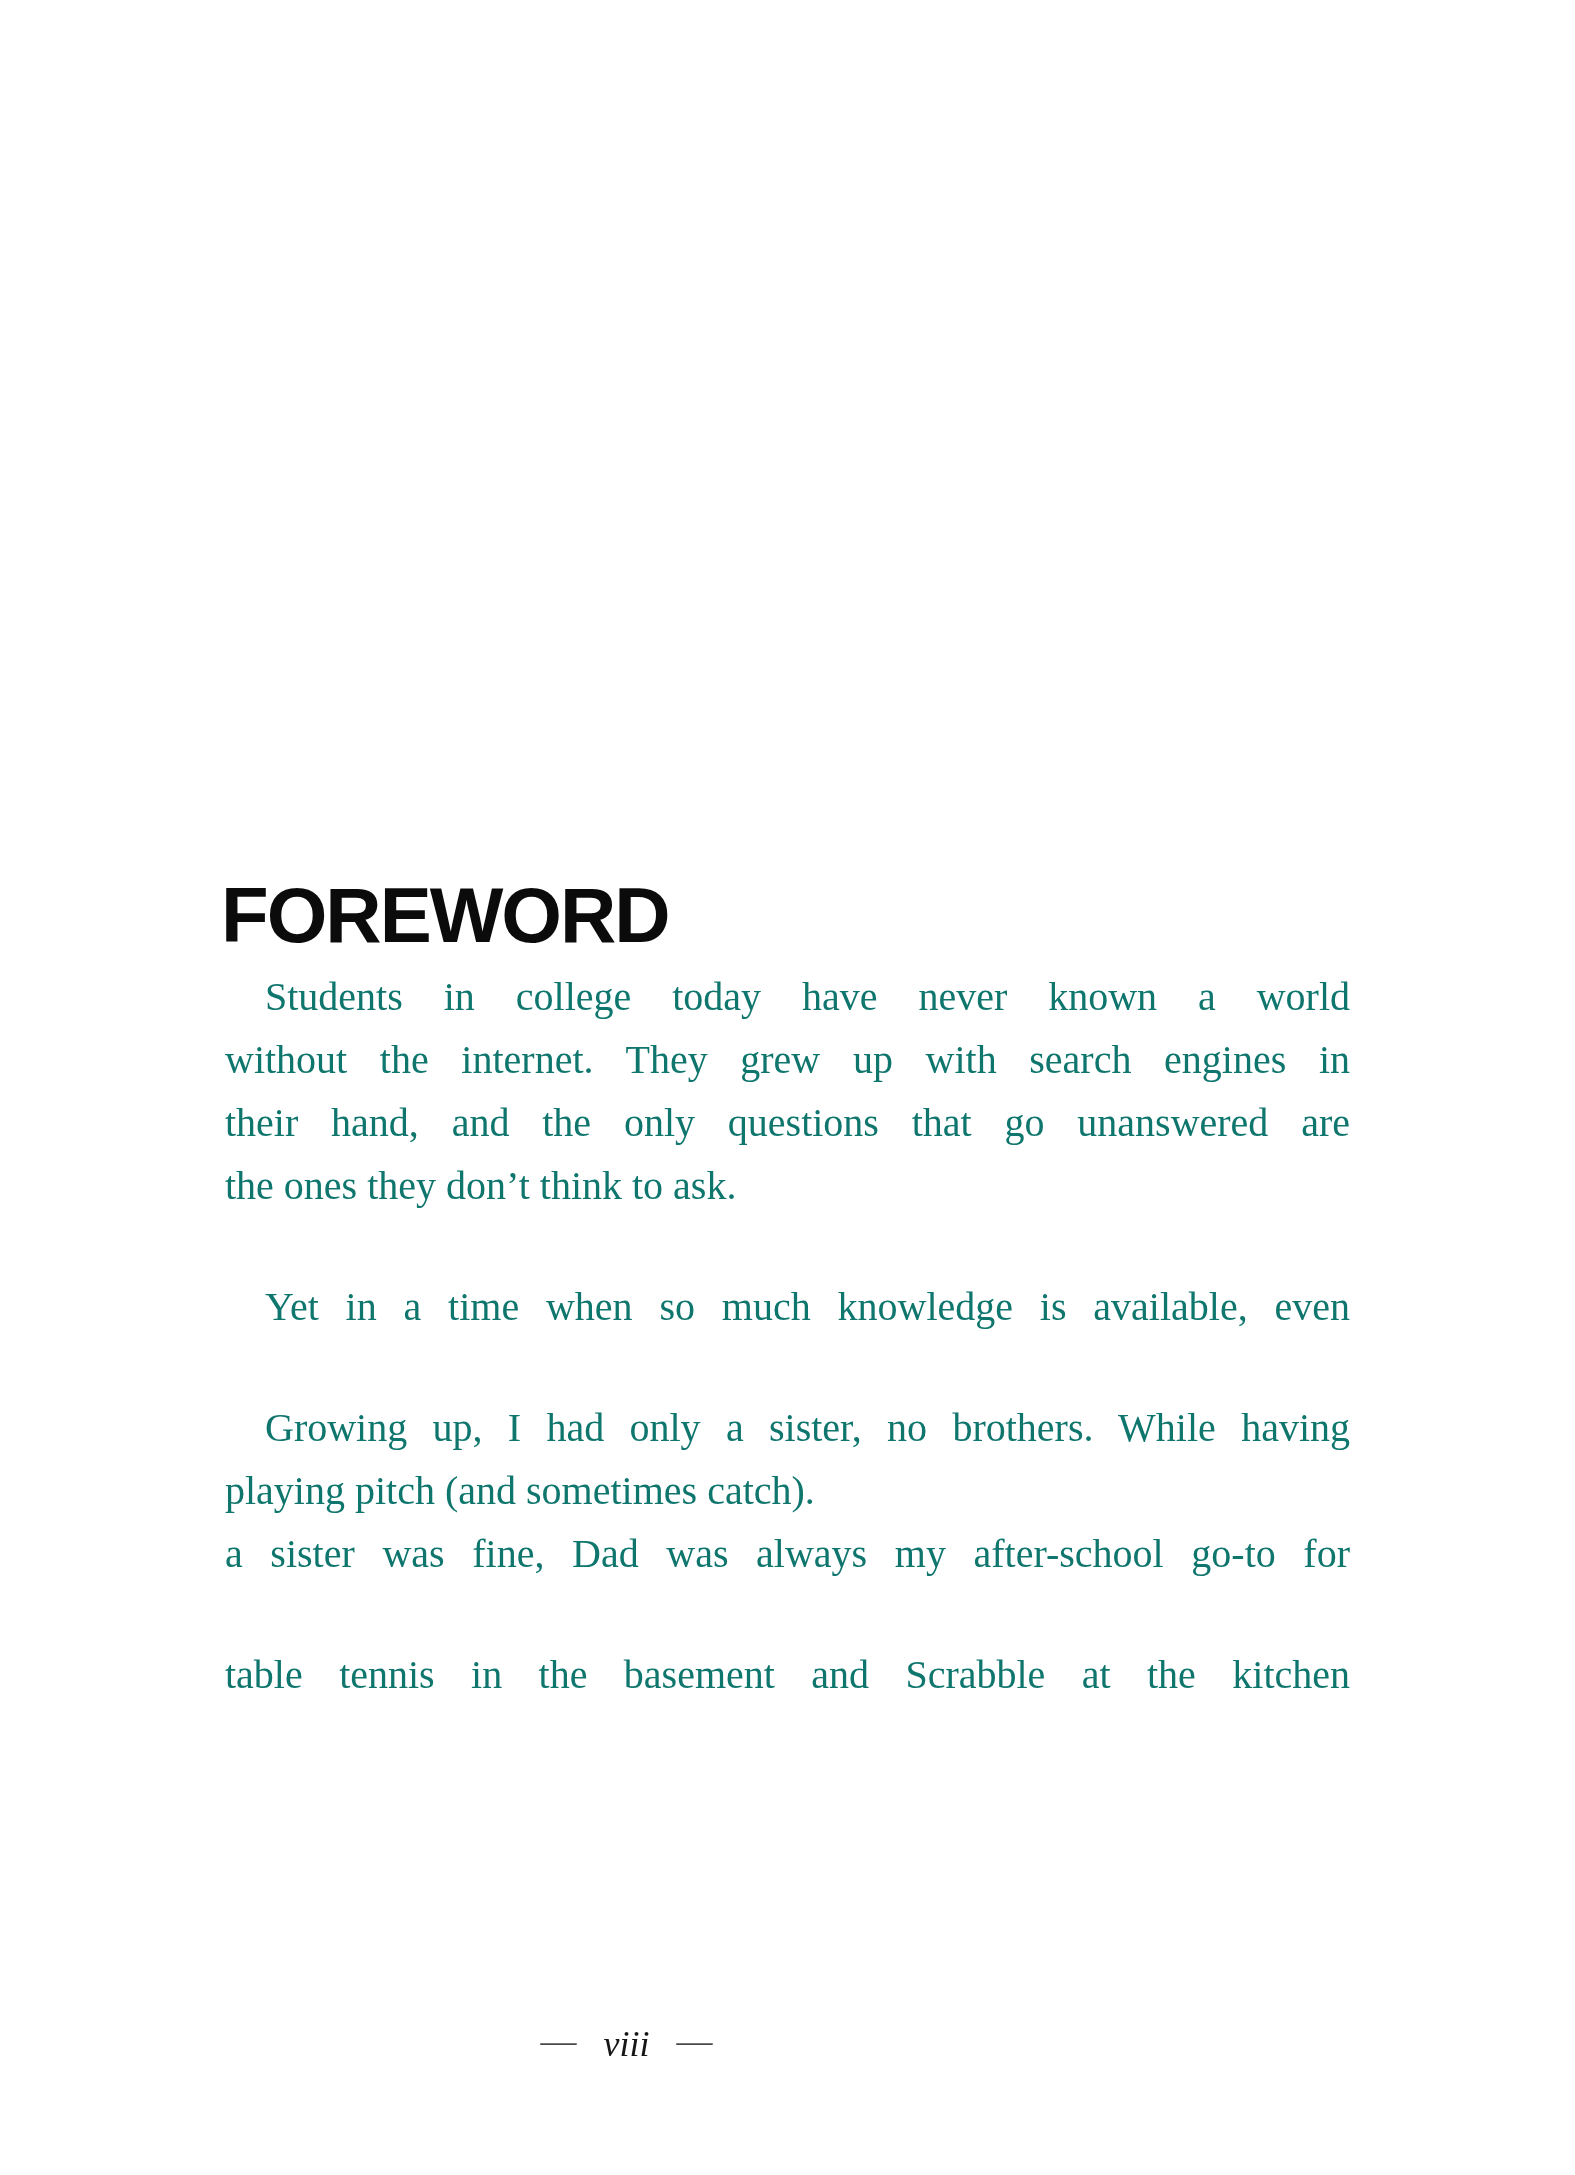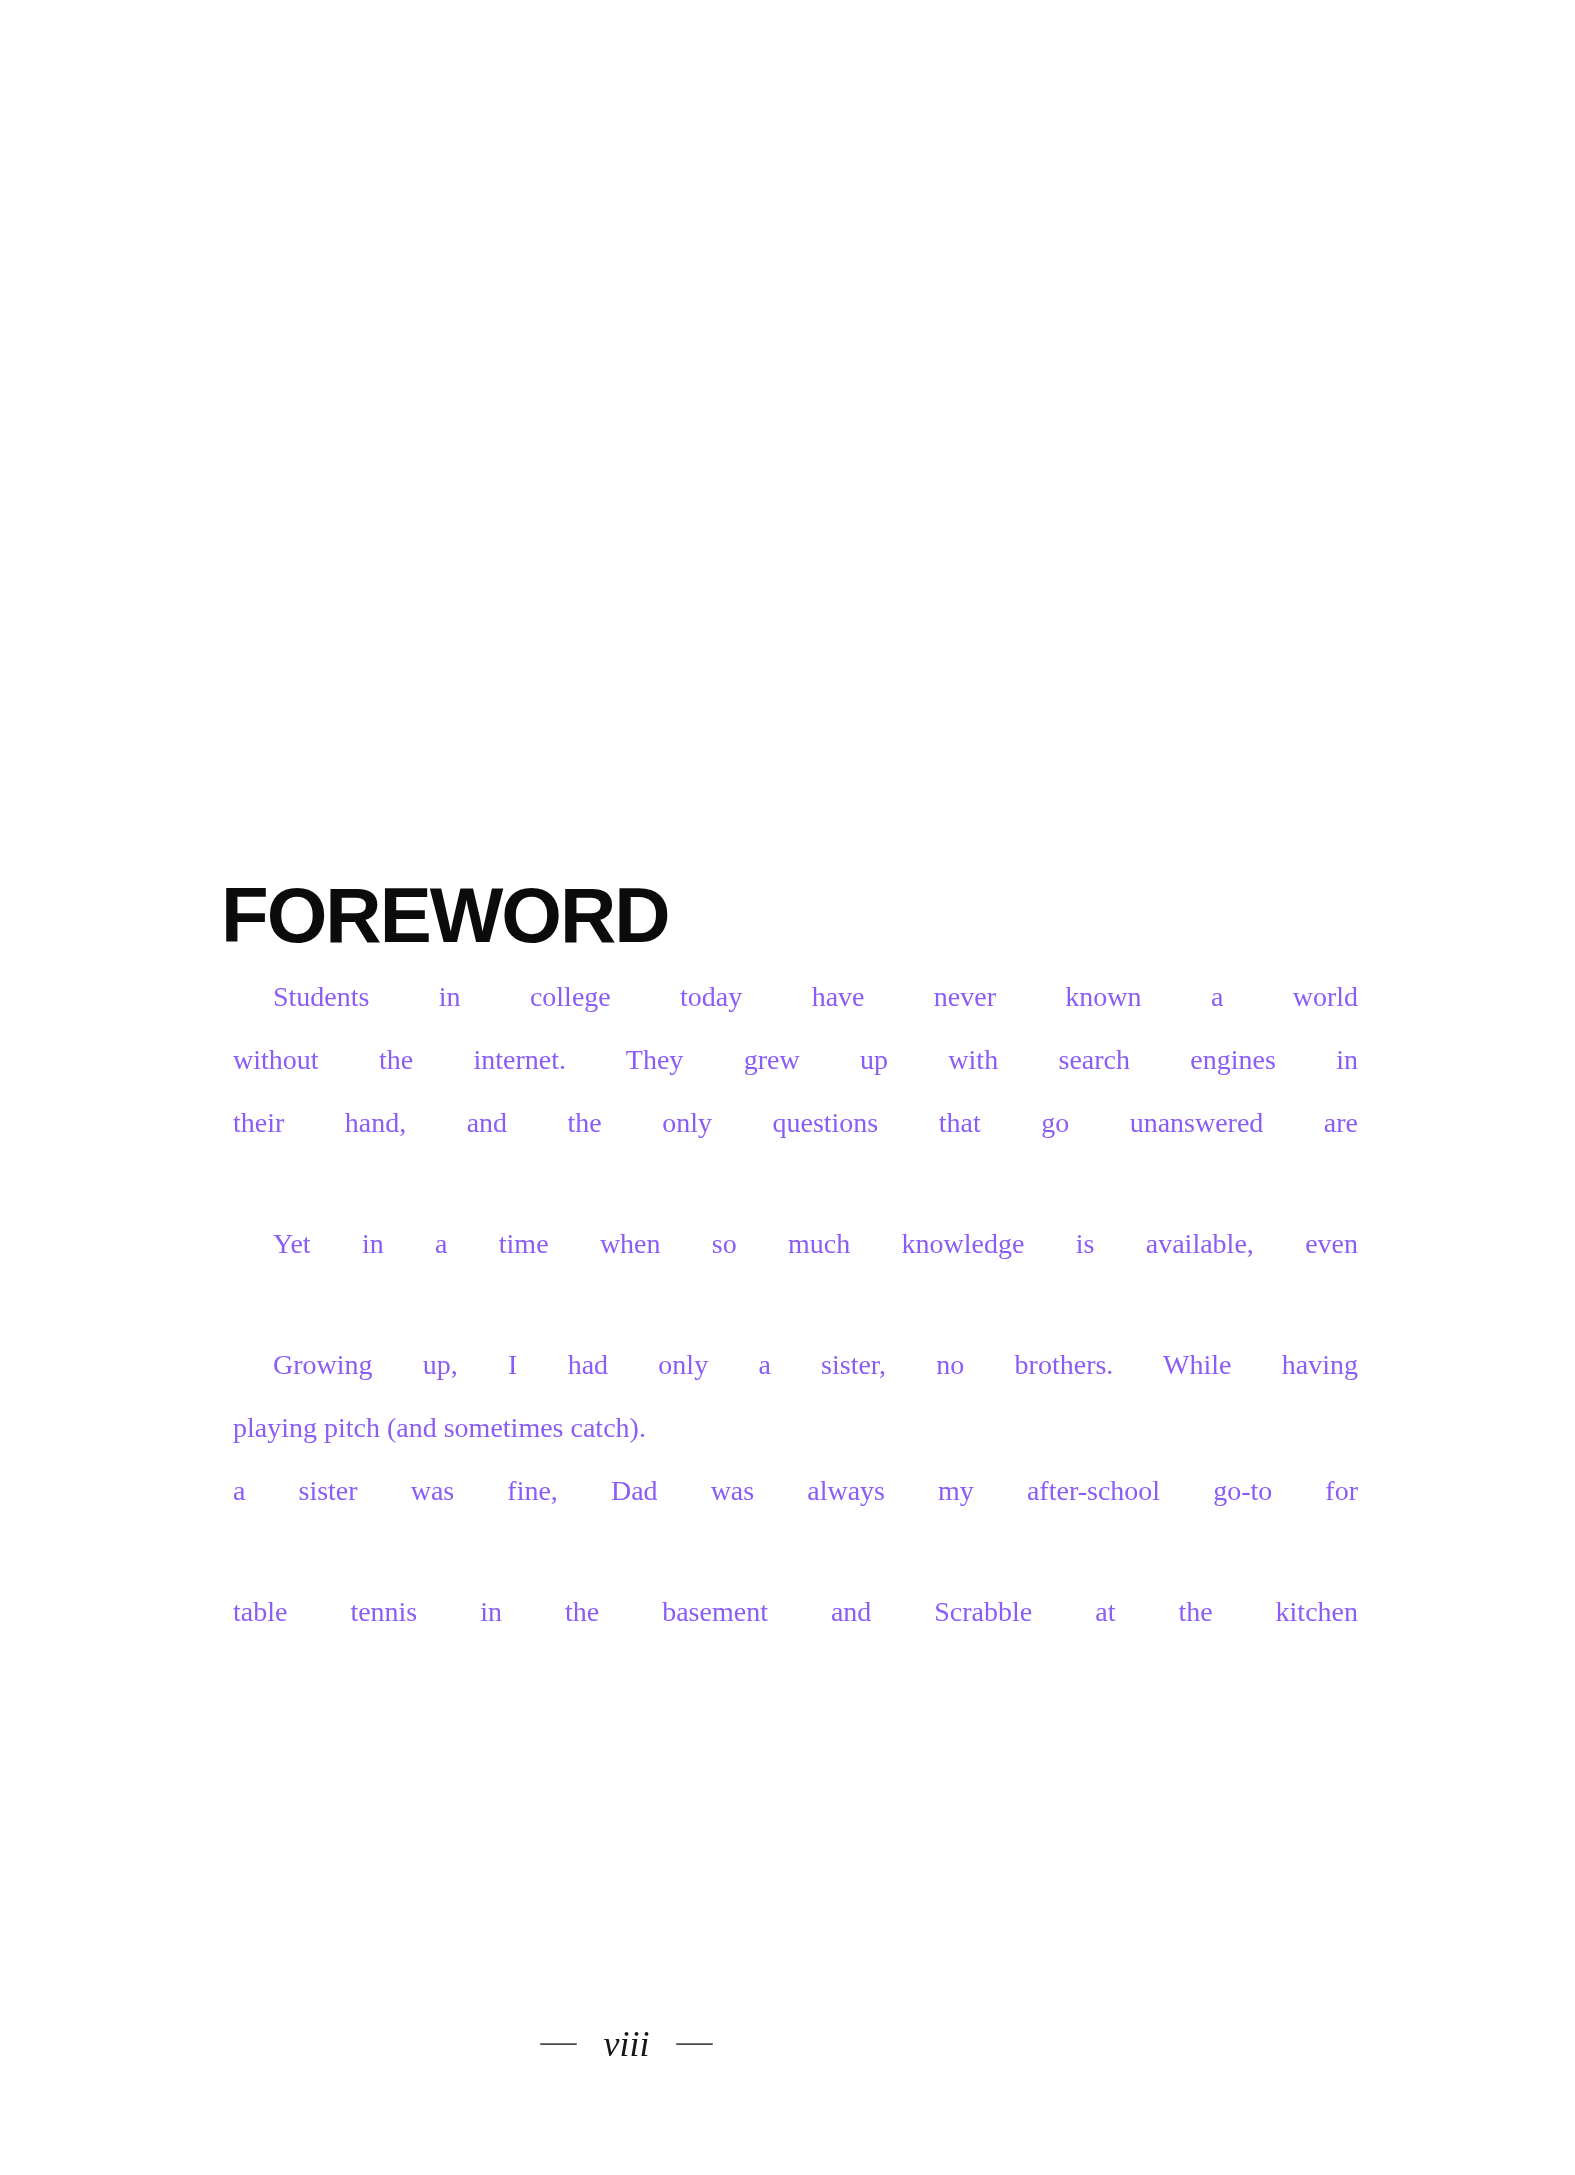--- a/index.html
+++ b/index.html
@@ -26,27 +26,27 @@
     font-family: "Liberation Sans", sans-serif;
     font-weight: bold;
     font-size: 78px;
     line-height: 78px;
     letter-spacing: -2px;
     color: #0b0b0b;
     white-space: nowrap;
   }
   .body-text {
     position: absolute;
-    left: 233px;
+    left: 225px;
     top: 965px;
     width: 1125px;
     font-family: "Liberation Serif", serif;
-    font-size: 28px;
+    font-size: 40px;
     line-height: 63px;
-    color: #8b5cf6;
+    color: #0f766e;
   }
   .para {
     margin: 0 0 58px 0;
   }
   .line {
     text-align: justify;
     text-align-last: justify;
     hyphens: none;
   }
   .line.first {
@@ -83,20 +83,21 @@
 
 <div class="page">
 
   <h1 class="heading">FOREWORD</h1>
 
   <div class="body-text">
       <div class="para">
         <div class="line first">Students in college today have never known a world</div>
         <div class="line">without the internet. They grew up with search engines in</div>
         <div class="line">their hand, and the only questions that go unanswered are</div>
+        <div class="line last">the ones they don’t think to ask.</div>
       </div>
       <div class="para">
         <div class="line first">Yet in a time when so much knowledge is available, even</div>
       </div>
       <div class="para">
         <div class="line first">Growing up, I had only a sister, no brothers. While having</div>
         <div class="line last">playing pitch (and sometimes catch).</div>
         <div class="line">a sister was fine, Dad was always my after-school go-to for</div>
       </div>
       <div class="para">

